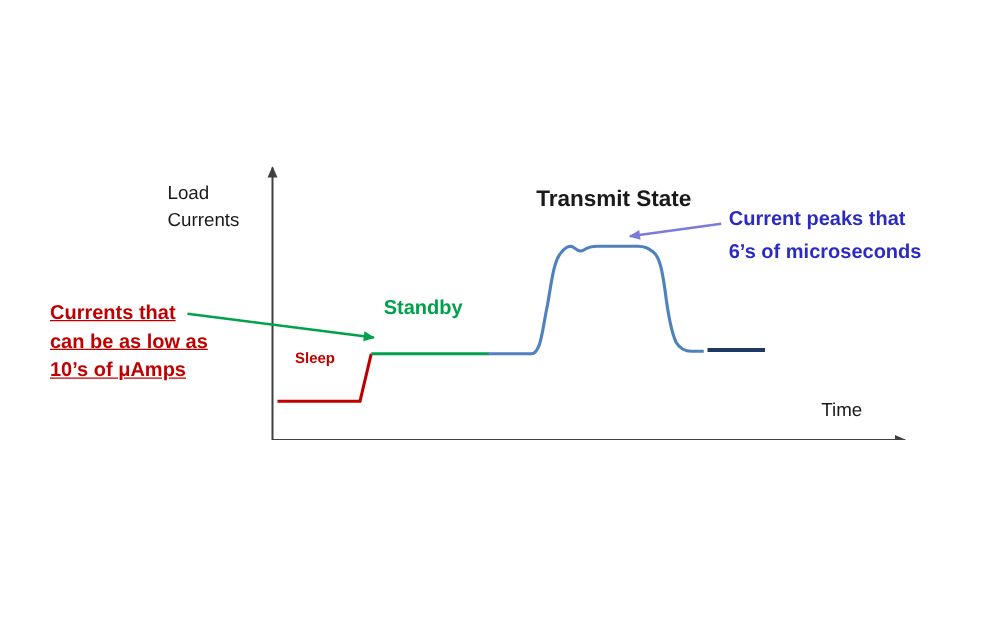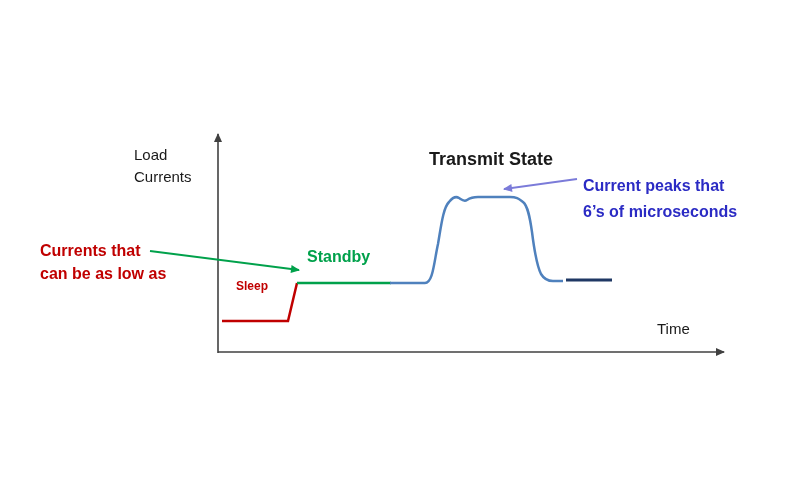--- a/index.html
+++ b/index.html
@@ -1,19 +1,19 @@
 <!DOCTYPE html>
 <html><head>
 <meta charset="utf-8">
 <style>
   html, body { margin: 0; padding: 0; background: #ffffff; }
   #stage {
     position: relative;
     width: 800px;
-    height: 495px;
+    height: 352px;
     background: #ffffff;
     overflow: hidden;
     font-family: "Liberation Sans", sans-serif;
   }
   #plot-svg {
     position: absolute;
     left: 0; top: 0;
     width: 800px; height: 495px;
   }
   .lbl {
@@ -71,25 +71,26 @@
     <div>Load</div>
     <div>Currents</div>
   </div>
 
   <div class="lbl" style="left:657px; top:320px;text-align:center;">Time</div>
 
   <div class="lbl bold" style="left:429px; top:149px; font-size:18px;">Transmit State</div>
 
   <div class="lbl bold red" style="left:236px; top:279px; font-size:12px;">Sleep</div>
 
-  <div class="lbl bold green" style="left:307px; top:248px; font-size:16px;">Standby</div>
+  <div class="lbl bold green" style="left:307px; top:238px; font-size:16px;">Standby</div>
 
-  <div class="lbl note red" style="left:40px; top:239px;">
+  <div class="lbl note red" style="left:40px; top:239px;text-decoration:underline;">
     <div>Currents that</div>
     <div>can be as low as</div>
+    <div>10’s of μAmps</div>
   </div>
 
-  <div class="lbl note note-blue blue" style="left:583px; top:173px;">
+  <div class="lbl note note-blue blue" style="left:583px; top:163px;">
     <div>Current peaks that</div>
     <div>6’s of microseconds</div>
   </div>
 
 </div>
 
 </body></html>

